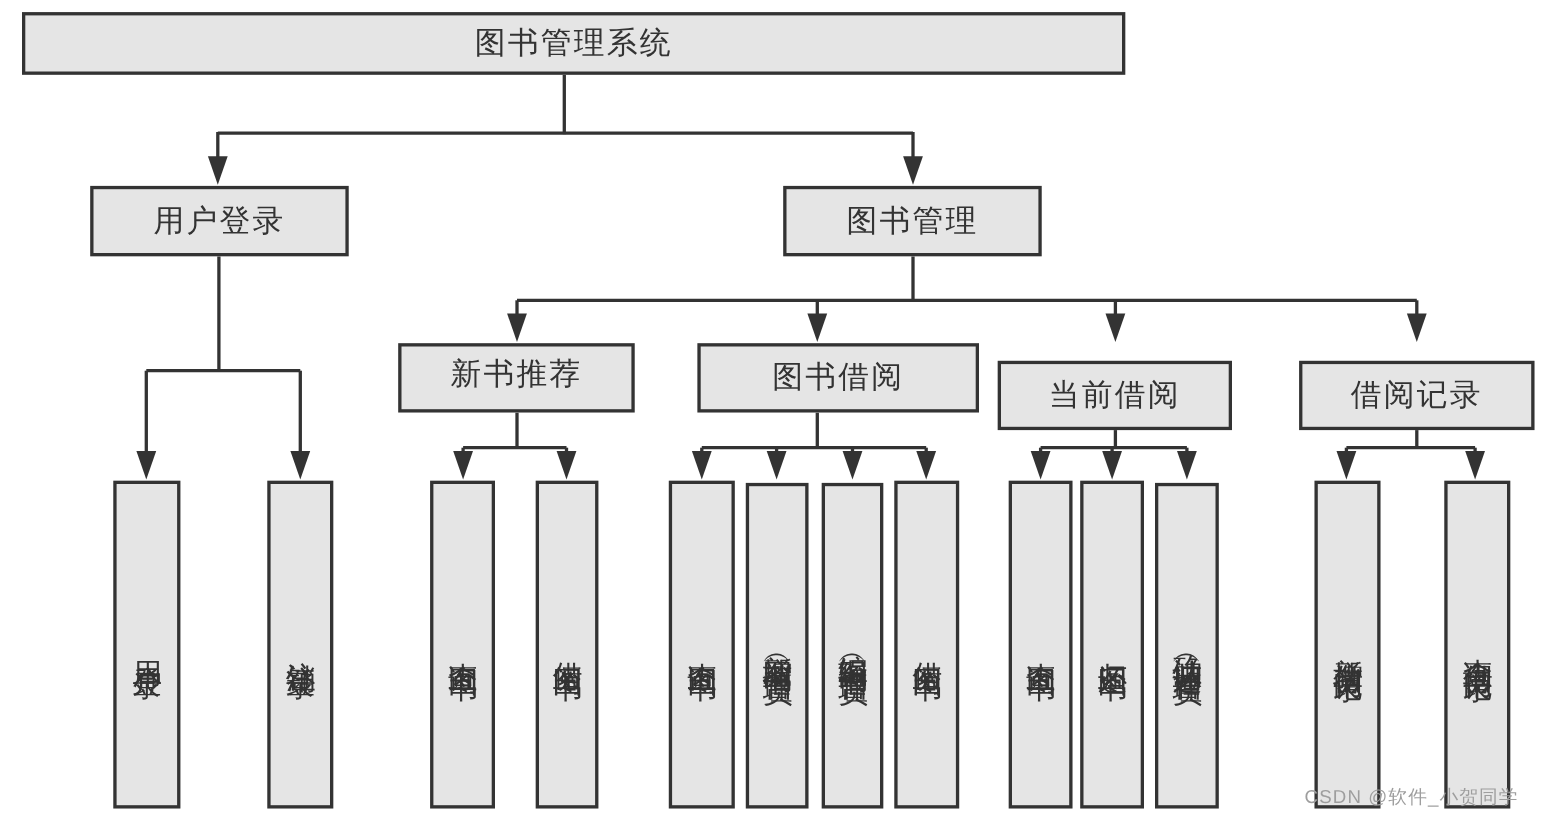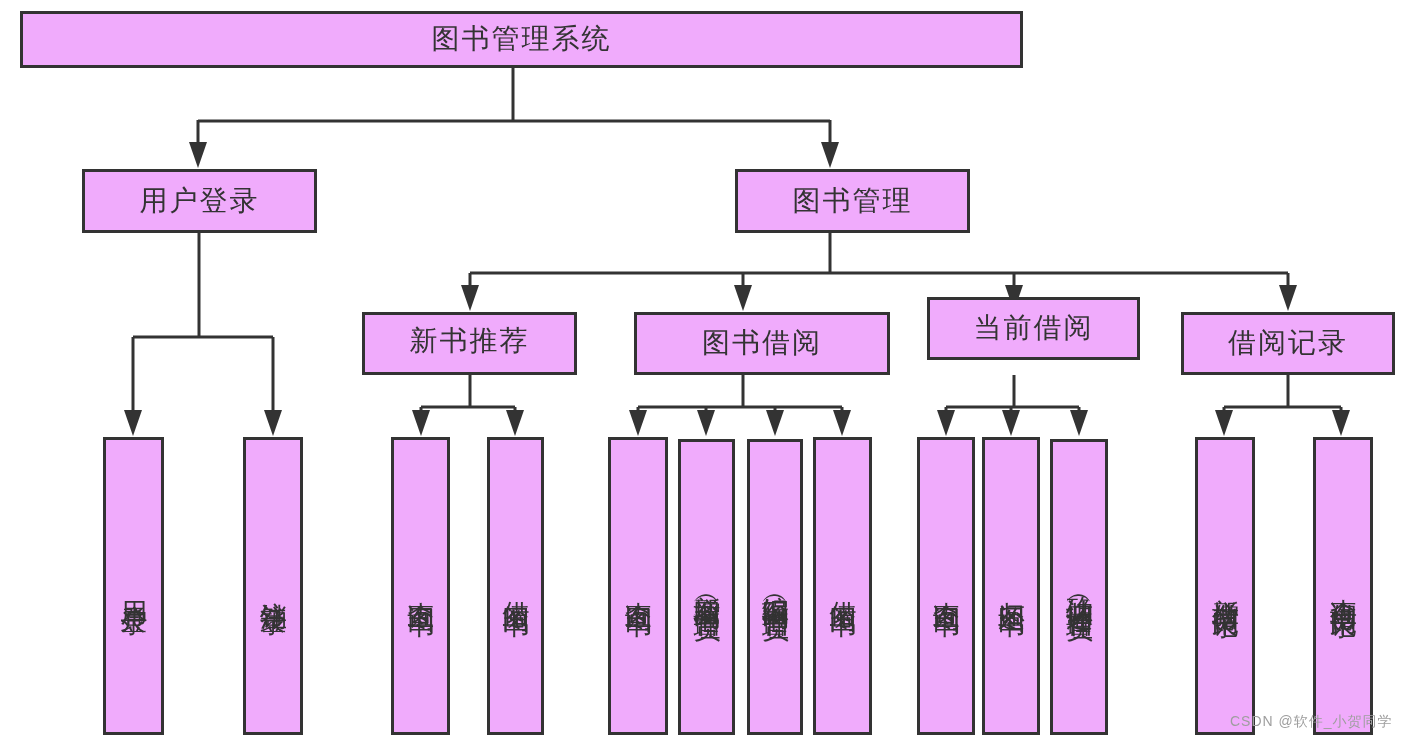--- a/index.html
+++ b/index.html
@@ -11,21 +11,21 @@
     overflow:hidden;
   }
   .connectors {
     position:absolute; left:0; top:0; width:1405px; height:747px;
     z-index:1;
   }
   .box {
     position:absolute;
     box-sizing:border-box;
     border:3px solid #333333;
-    background:#f0abfc;
+    background:#e5e5e5;
     color:#333333;
     display:flex;
     align-items:center;
     justify-content:center;
     font-size:28px;
     letter-spacing:2px;
     z-index:2;
     text-align:center;
     line-height:1.1;
   }
@@ -33,26 +33,25 @@
     writing-mode:vertical-rl;
     text-orientation:mixed;
     font-size:27px;
     letter-spacing:3px;
     line-height:1;
     padding:6px 0;
   }
   .watermark {
     position:absolute;
     left:1186px; top:713px;
-    font-size:14px;
+    font-size:17px;
     letter-spacing:1px;
     color:#9e9e9e;
     z-index:3;
     white-space:nowrap;
-    margin-left:44px;
   }
 </style>
 </head>
 <body>
 
 <div class="canvas">
 
   <svg class="connectors" width="1405" height="747" viewBox="0 0 1405 747">
     <g stroke="#333333" stroke-width="3" fill="none">
       <path d="M513,68 V122"></path>
@@ -120,26 +119,26 @@
       <polygon points="1070,410 1088,410 1079,436"></polygon>
 
       <polygon points="1215,410 1233,410 1224,436"></polygon>
       <polygon points="1332,410 1350,410 1341,436"></polygon>
     </g>
   </svg>
 
   <div class="box" style="left:20px; top:11px; width:1003px; height:57px;">图书管理系统</div>
 
   <div class="box" style="left:82px; top:169px; width:235px; height:64px;">用户登录</div>
-  <div class="box" style="left:712px; top:169px; width:235px; height:64px;margin-left:23px;">图书管理</div>
+  <div class="box" style="left:712px; top:169px; width:235px; height:64px;">图书管理</div>
 
   <div class="box" style="left:362px; top:312px; width:215px; height:63px;font-family:Liberation Mono, monospace;">新书推荐</div>
   <div class="box" style="left:634px; top:312px; width:256px; height:63px;">图书借阅</div>
-  <div class="box" style="left:907px; top:297px; width:213px; height:63px;margin-left:20px;">当前借阅</div>
-  <div class="box" style="left:1181px; top:312px; width:214px; height:63px;">借阅记录</div>
+  <div class="box" style="left:907px; top:328px; width:213px; height:63px;">当前借阅</div>
+  <div class="box" style="left:1181px; top:328px; width:214px; height:63px;">借阅记录</div>
 
   <div class="box vbox" style="left:103px; top:437px; width:61px; height:298px;">用户登录</div>
   <div class="box vbox" style="left:243px; top:437px; width:60px; height:298px;">注销登录</div>
 
   <div class="box vbox" style="left:391px; top:437px; width:59px; height:298px;">查询图书</div>
   <div class="box vbox" style="left:487px; top:437px; width:57px; height:298px;">借阅图书</div>
 
   <div class="box vbox" style="left:608px; top:437px; width:60px; height:298px;">查询图书</div>
   <div class="box vbox" style="left:678px; top:439px; width:57px; height:296px;">新增图书（管理员）</div>
   <div class="box vbox" style="left:747px; top:439px; width:56px; height:296px;">编辑图书（管理员）</div>

